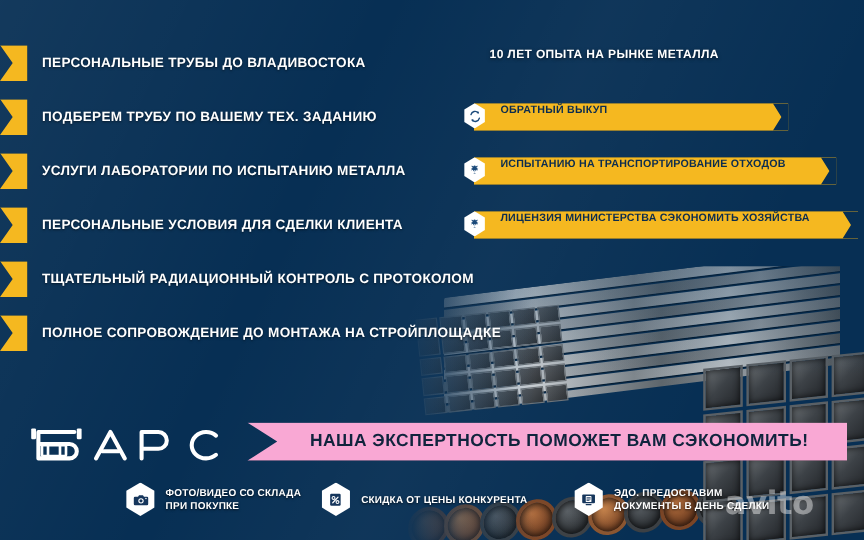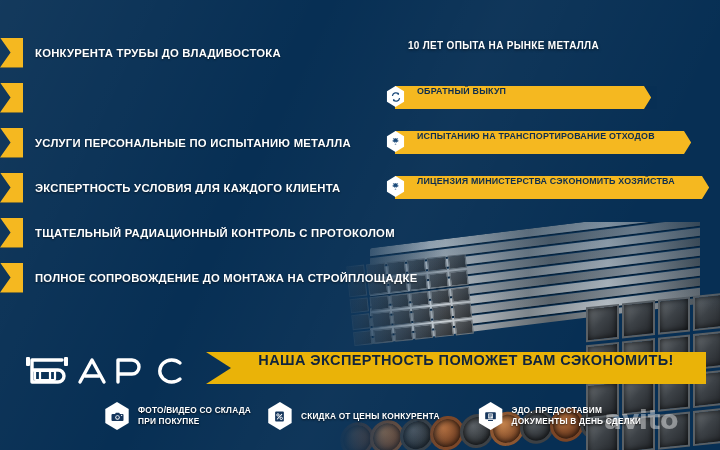--- a/index.html
+++ b/index.html
@@ -213,23 +213,23 @@
     position:absolute;
     left:18px; top:350px;
     width:175px; height:42px;
   }
 
   
   .banner {
     position:absolute;
     left:206px; top:352px;
     width:500px; height:32px;
-    background:#eab308;
+    background:#f9a8d4;
     display:flex;
-    align-items:flex-start;
+    align-items:center;
     justify-content:center;
     clip-path: polygon(0 0, 100% 0, 100% 100%, 0 100%, 5% 50%);
     box-shadow:0 2px 5px rgba(0,0,0,.45);
   }
   .banner-text {
     color:#10243d;
     font-size:14.5px;
     font-weight:bold;
     letter-spacing:.4px;
     white-space:nowrap;
@@ -358,32 +358,33 @@
       </div>
     </div>
     <div class="pipe-fade"></div>
   </div>
 
   <div class="sheen"></div>
 
   <div class="left-list">
     <div class="feat">
       <div class="ribbon-mark"></div>
-      <div class="feat-label">КОНКУРЕНТА ТРУБЫ ДО ВЛАДИВОСТОКА</div>
+      <div class="feat-label">ПЕРСОНАЛЬНЫЕ ТРУБЫ ДО ВЛАДИВОСТОКА</div>
     </div>
     <div class="feat">
       <div class="ribbon-mark"></div>
+      <div class="feat-label">ПОДБЕРЕМ ТРУБУ ПО ВАШЕМУ ТЕХ. ЗАДАНИЮ</div>
     </div>
     <div class="feat">
       <div class="ribbon-mark"></div>
-      <div class="feat-label">УСЛУГИ ПЕРСОНАЛЬНЫЕ ПО ИСПЫТАНИЮ МЕТАЛЛА</div>
+      <div class="feat-label">УСЛУГИ ЛАБОРАТОРИИ ПО ИСПЫТАНИЮ МЕТАЛЛА</div>
     </div>
     <div class="feat">
       <div class="ribbon-mark"></div>
-      <div class="feat-label">ЭКСПЕРТНОСТЬ УСЛОВИЯ ДЛЯ КАЖДОГО КЛИЕНТА</div>
+      <div class="feat-label">ПЕРСОНАЛЬНЫЕ УСЛОВИЯ ДЛЯ СДЕЛКИ КЛИЕНТА</div>
     </div>
     <div class="feat">
       <div class="ribbon-mark"></div>
       <div class="feat-label">ТЩАТЕЛЬНЫЙ РАДИАЦИОННЫЙ КОНТРОЛЬ С ПРОТОКОЛОМ</div>
     </div>
     <div class="feat">
       <div class="ribbon-mark"></div>
       <div class="feat-label">ПОЛНОЕ СОПРОВОЖДЕНИЕ ДО МОНТАЖА НА СТРОЙПЛОЩАДКЕ</div>
     </div>
   </div>

